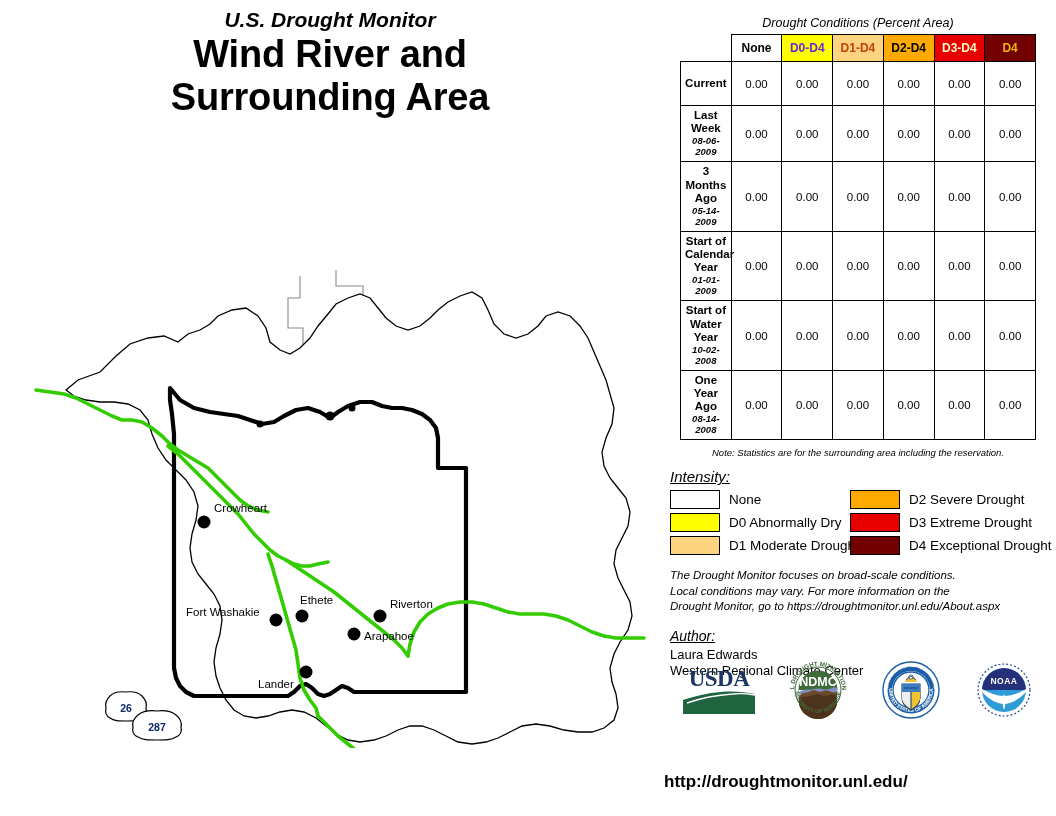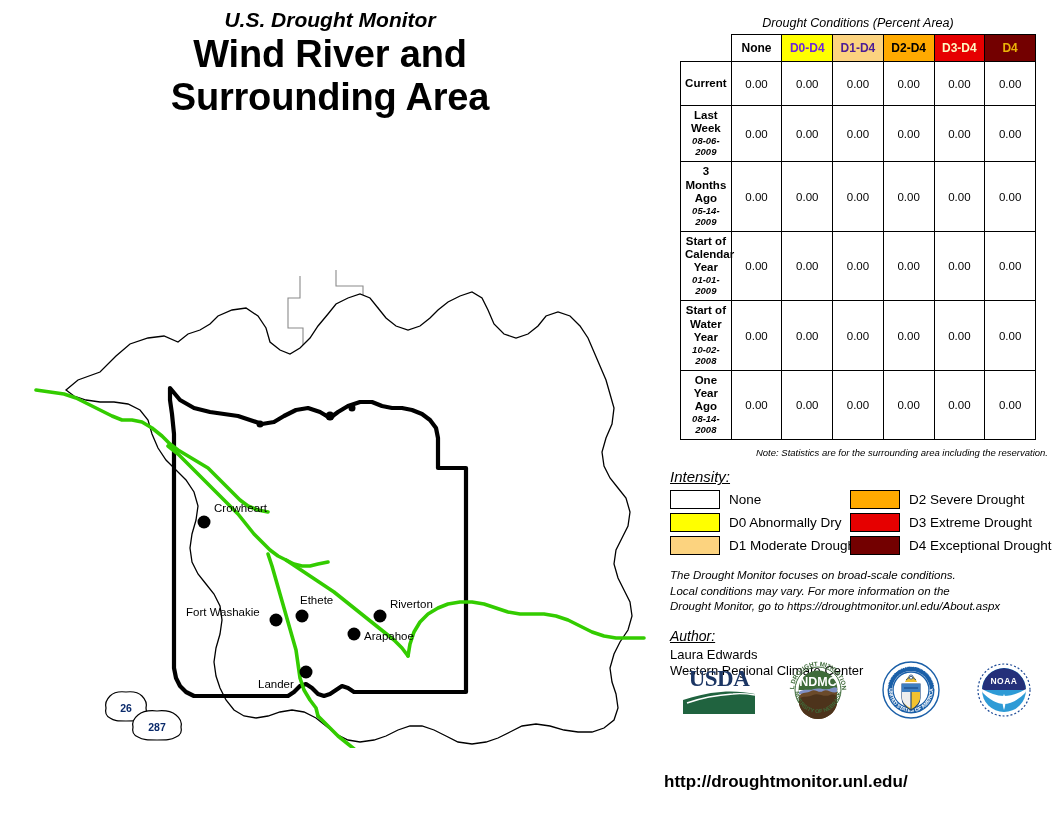--- a/index.html
+++ b/index.html
@@ -66,28 +66,28 @@
     font-weight:bold;font-size:11.5px;line-height:1.15;padding:3px 4px;
   }
   #stats-table tbody td.rowlab .dt{
     display:block;font-size:9.5px;font-style:italic;font-weight:bold;
     margin-top:1px;
   }
   #stats-table tbody tr{height:43px;}
   #stats-table tbody tr:first-child{height:44px;}
   .hdr-none{background:#ffffff;color:#000;}
   .hdr-d0{background:#ffff00;color:#6d28d9;}
-  .hdr-d1{background:#fcd37f;color:#4c1d95;}
+  .hdr-d1{background:#fcd37f;color:#c2410c;}
   .hdr-d2{background:#ffaa00;color:#000;}
   .hdr-d3{background:#e60000;color:#fef9c3;}
   .hdr-d4{background:#730000;color:#eab308;}
 
   #table-note{
-    text-align:right;font-size:9.5px;font-style:italic;
-    margin:7px 8px 0 0;
+    text-align:center;font-size:9.5px;font-style:italic;
+    margin:7px 0 0 0;
   }
 
   
   #intensity-block{margin:10px 0 0 10px;}
   #intensity-title{
     font-size:15px;font-style:italic;font-weight:normal;
     text-decoration:underline;margin:0 0 5px 0;
   }
   #legend-grid{
     display:grid;grid-template-columns:180px 190px;

